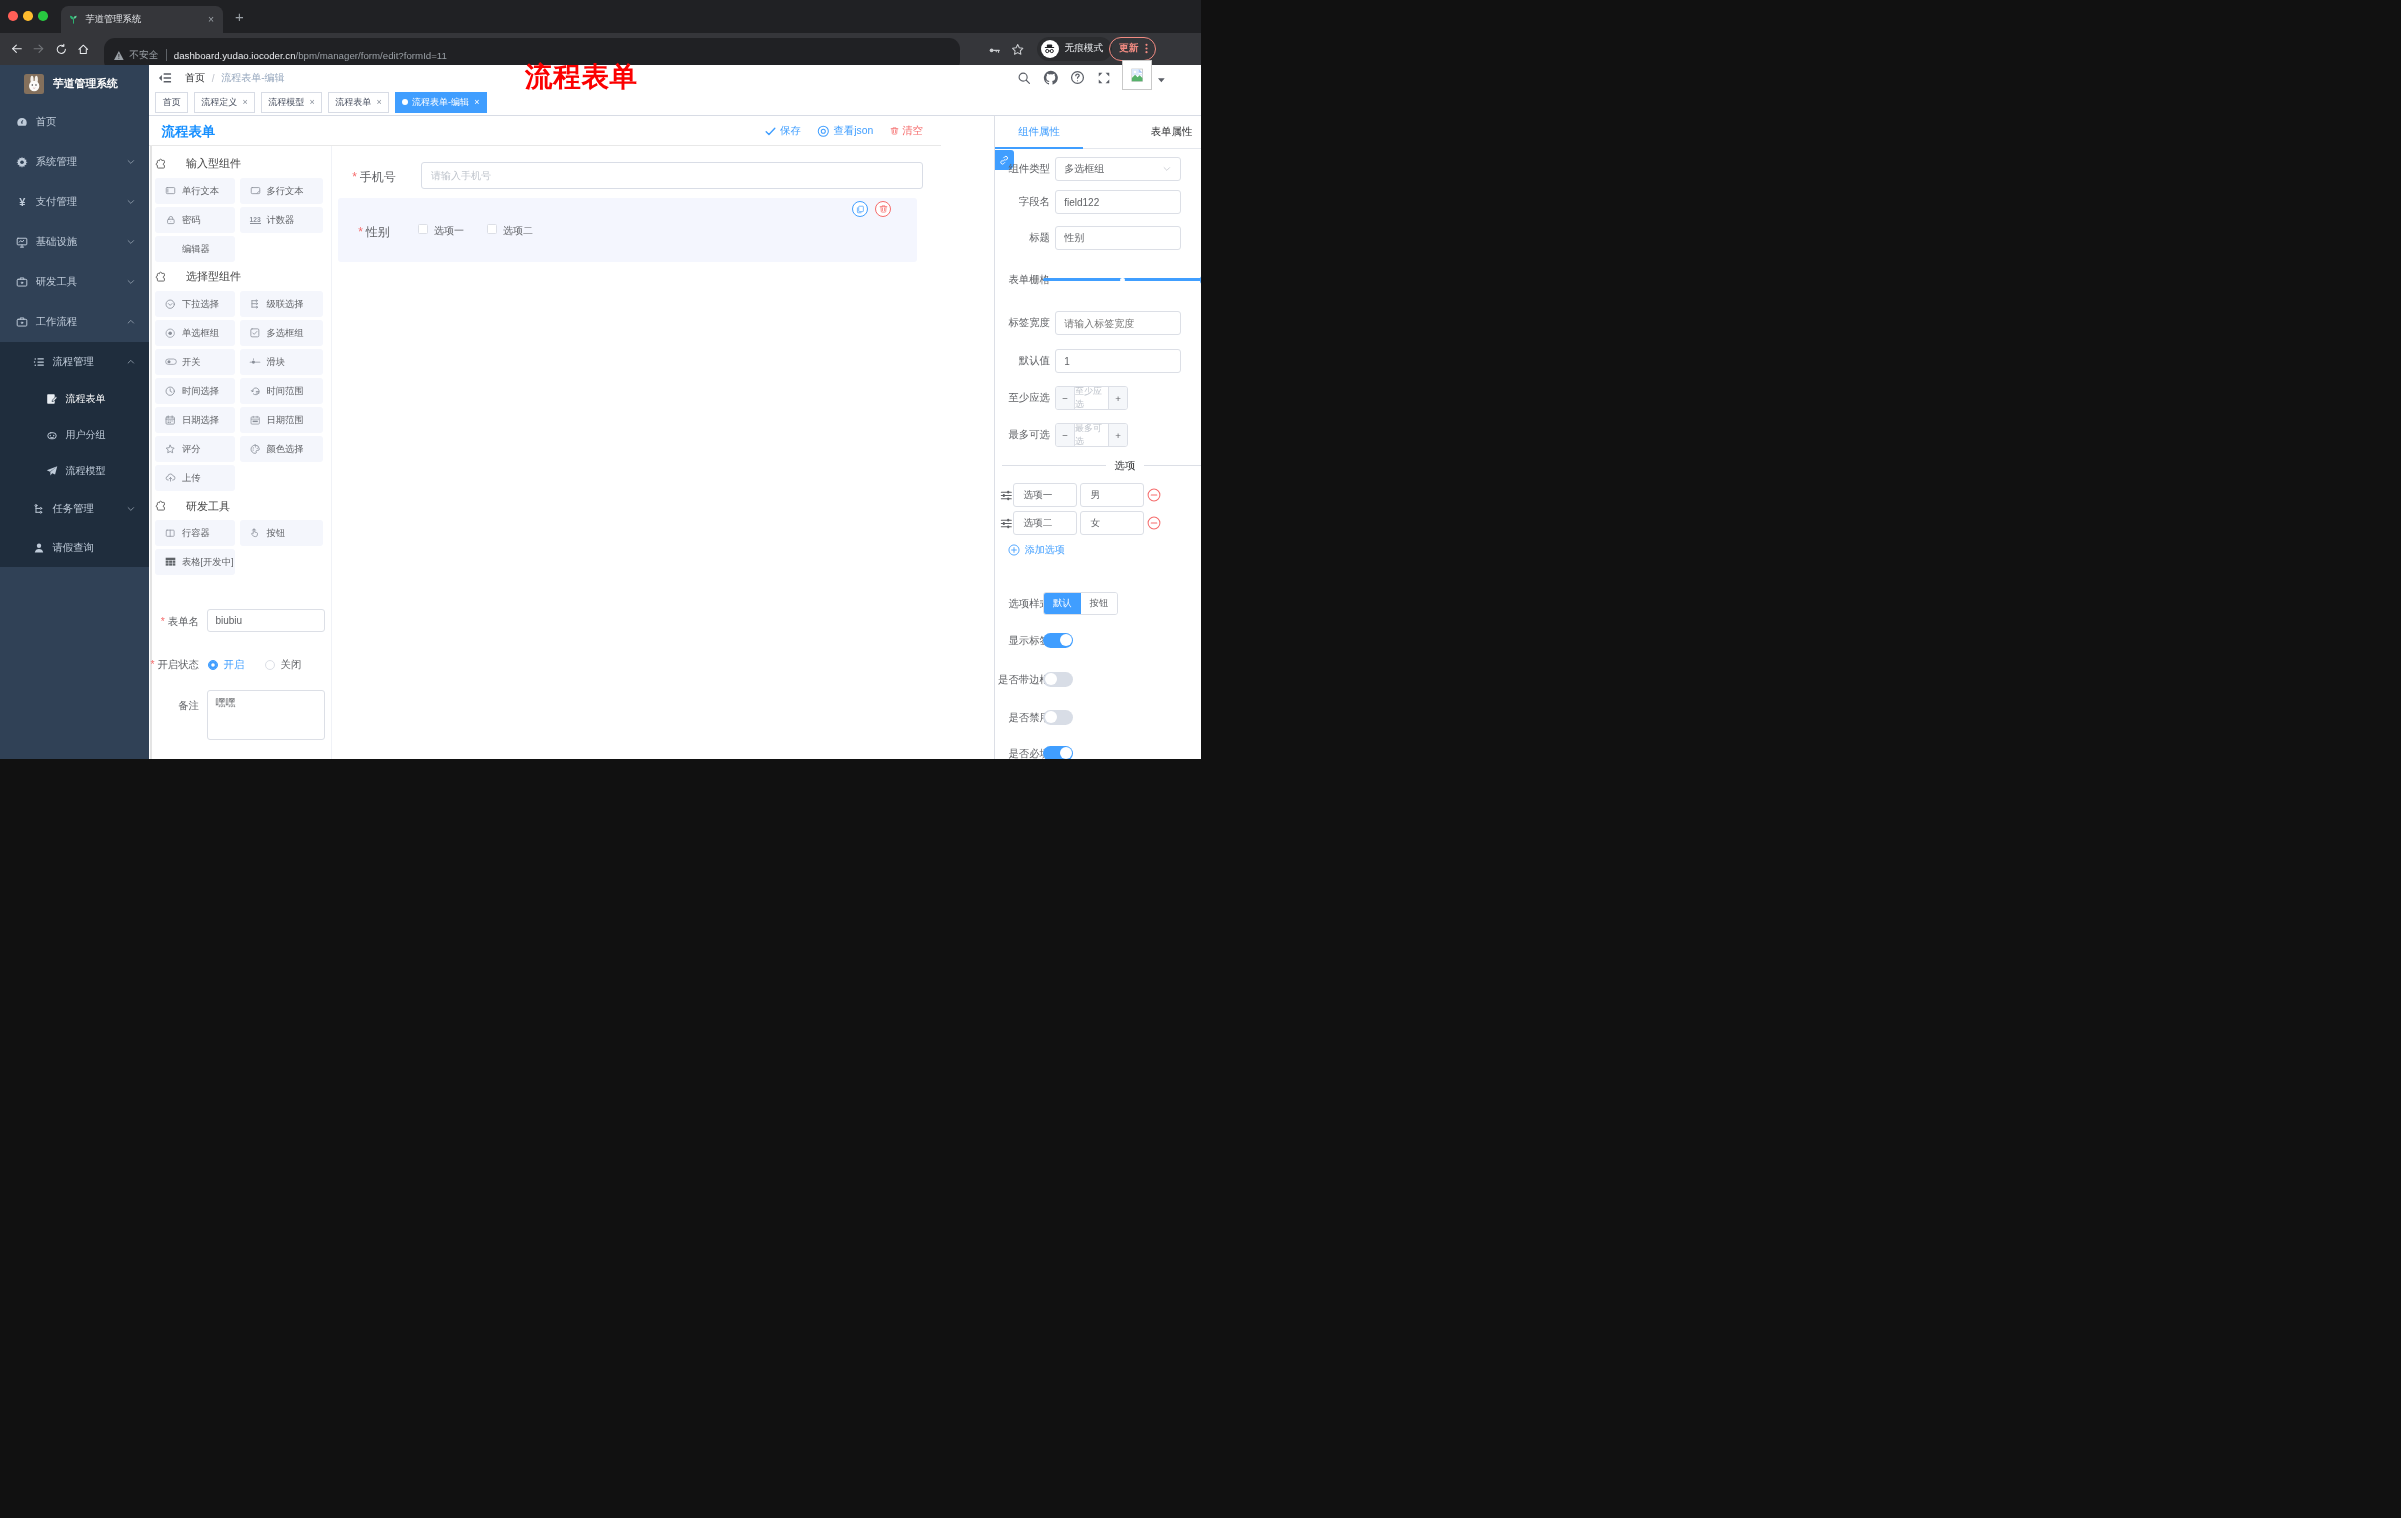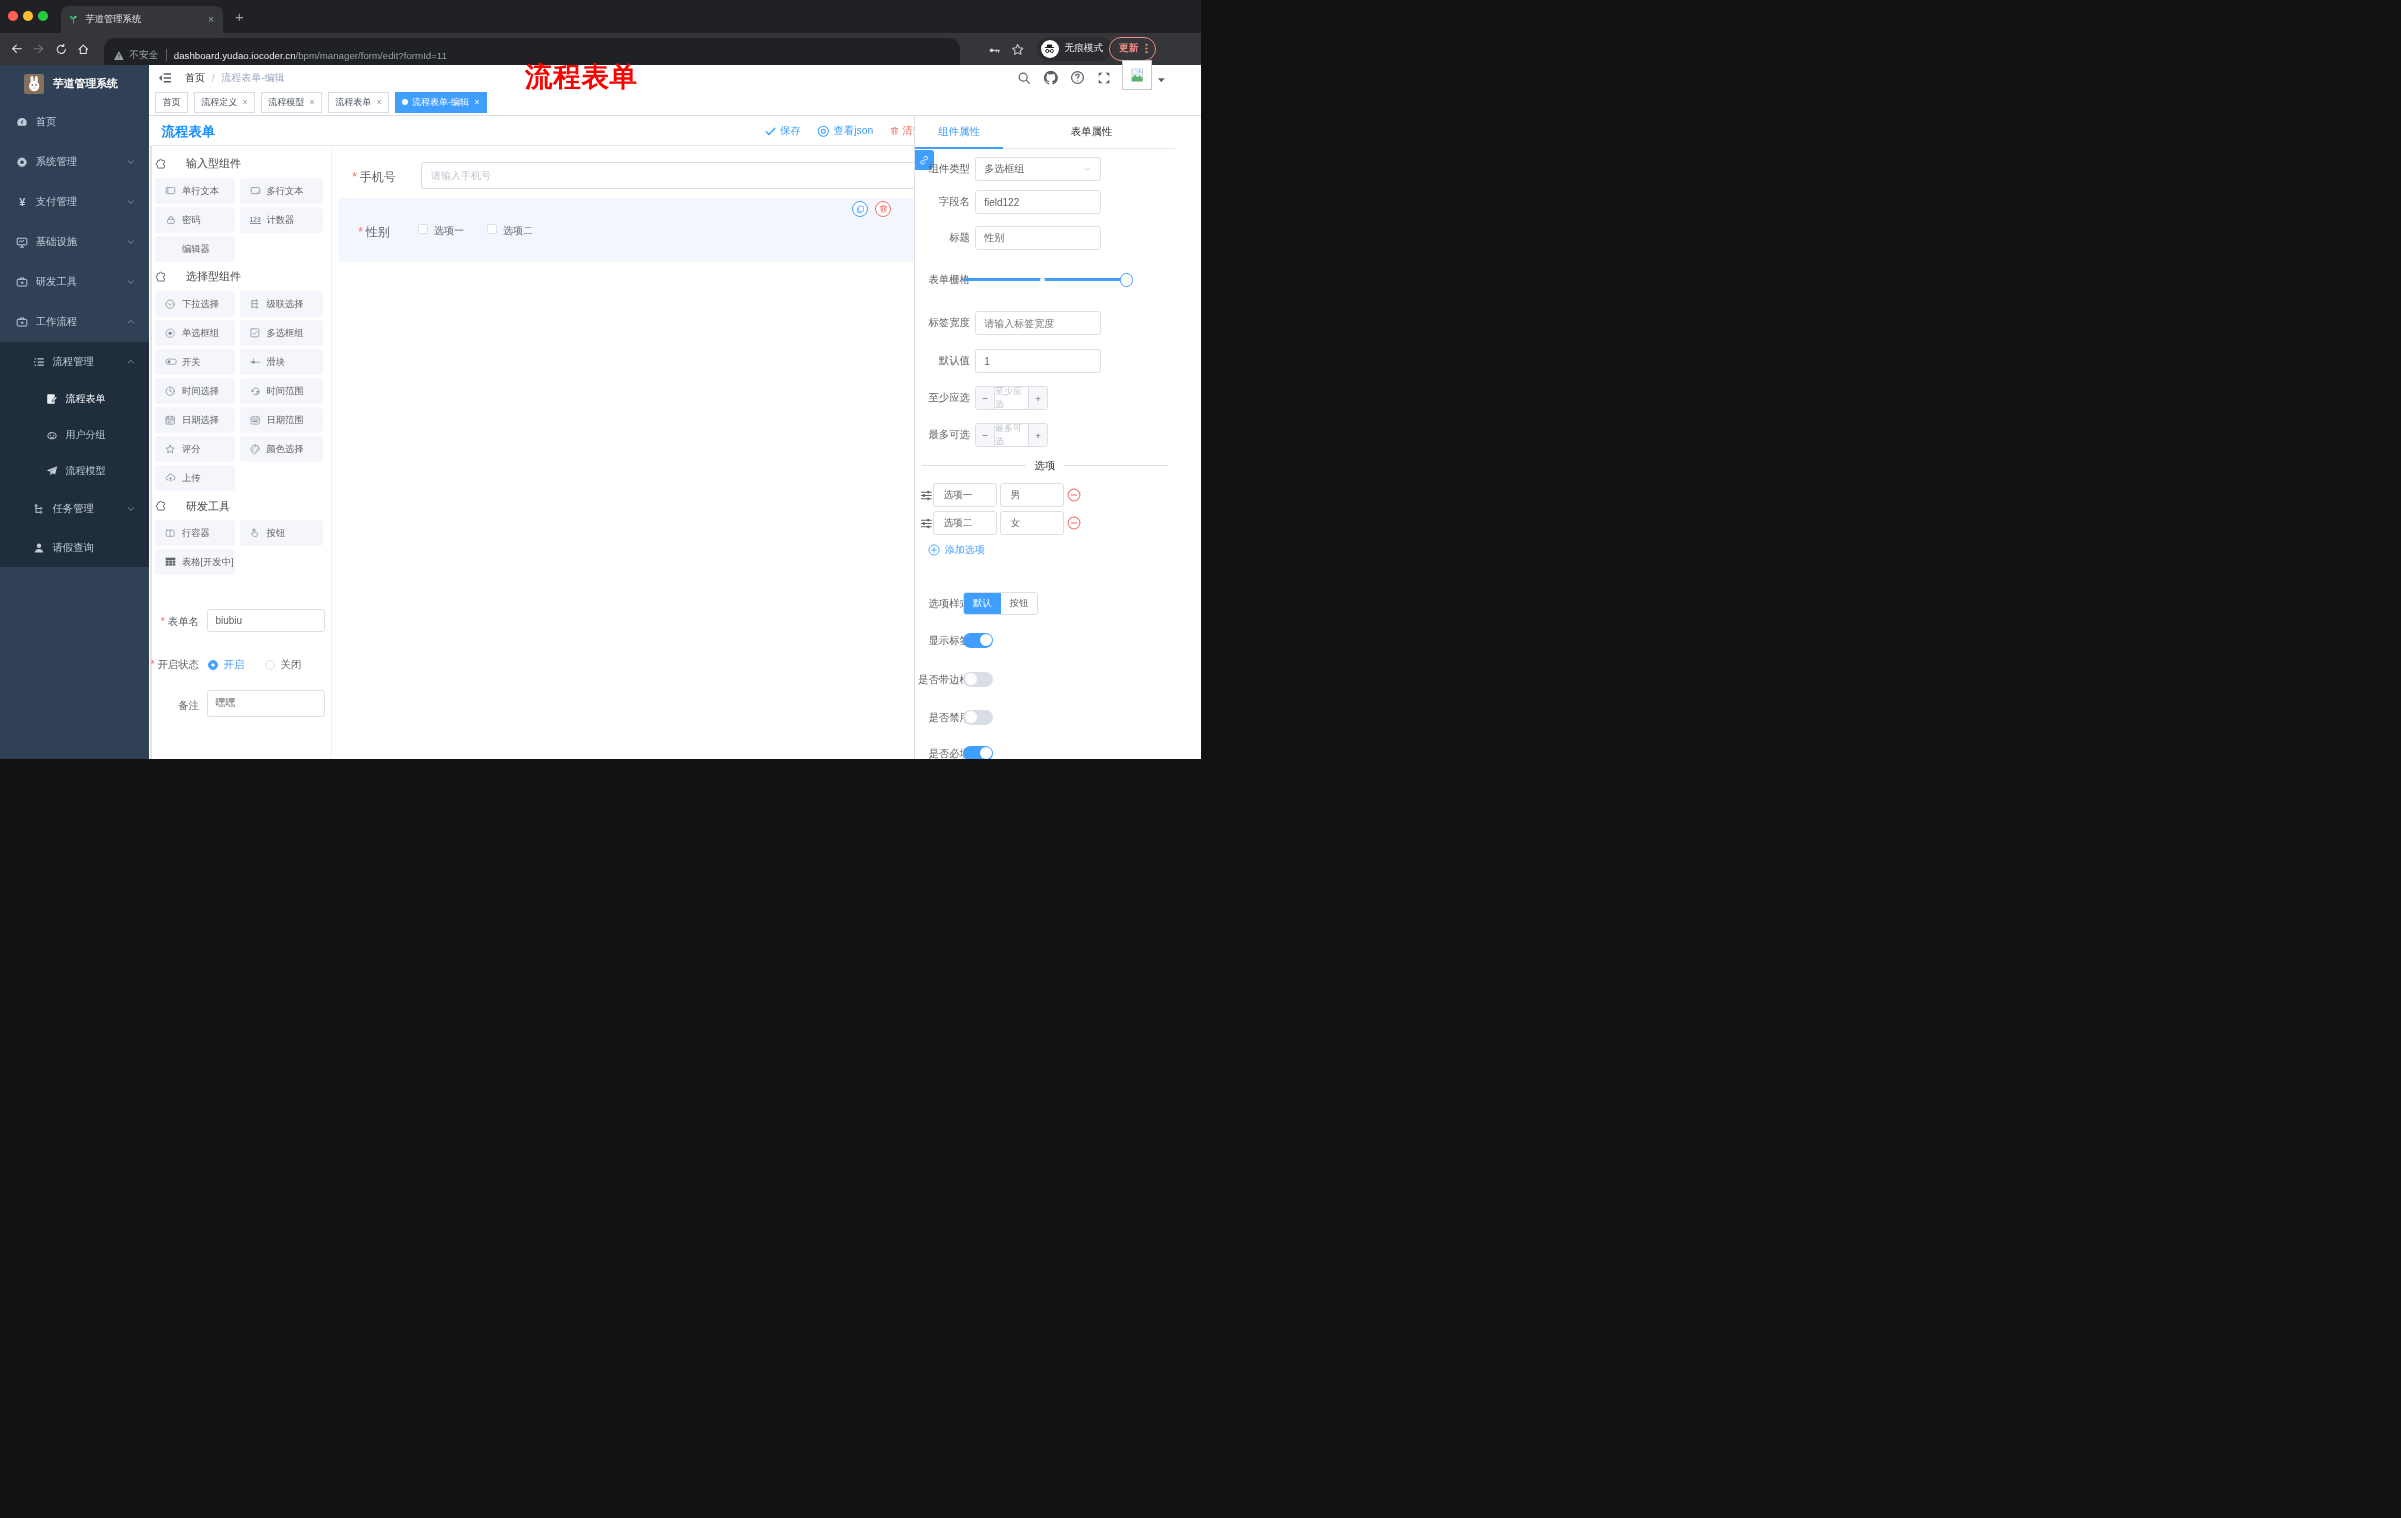--- a/index.html
+++ b/index.html
@@ -106,21 +106,21 @@
   .cinput::placeholder,.minput::placeholder{color:#bfc4cc;}
   .selblock{position:absolute;left:338px;top:198px;width:579px;height:64px;background:#f4f6fe;border-radius:3px;}
   .roundbtn{position:absolute;width:16.3px;height:16.3px;border-radius:50%;background:#fff;display:flex;align-items:center;
             justify-content:center;box-sizing:border-box;cursor:pointer;}
   .roundbtn.copy{border:0.7px solid #409eff;}
   .roundbtn.del{border:0.7px solid #f56c6c;color:#f56c6c;}
   .cb{width:10.4px;height:10.4px;border:0.7px solid #dcdfe6;border-radius:1.5px;background:#fff;box-sizing:border-box;}
   .cbl{font-size:10px;color:#606266;}
 
   
-  .rpanel{position:absolute;left:914px;top:116px;width:256px;height:643px;border-left:0.7px solid #dcdfe6;box-sizing:border-box;background:#fff;}
+  .rpanel{position:absolute;left:994px;top:116px;width:256px;height:643px;border-left:0.7px solid #dcdfe6;box-sizing:border-box;background:#fff;}
   .rtab{position:absolute;top:0;height:31px;line-height:31px;font-size:10.4px;color:#303133;text-align:center;cursor:pointer;}
   .rtab.on{color:#409eff;}
   .rtab-line{position:absolute;top:31px;left:0;width:88px;height:1.5px;background:#409eff;}
   .rtab-base{position:absolute;top:32px;left:0;width:260px;height:0.7px;background:#e4e7ed;}
   .linkbtn{position:absolute;left:0;top:34px;width:18.6px;height:20px;background:#409eff;border-radius:0 3px 6px 0;
            display:flex;align-items:center;justify-content:center;cursor:pointer;}
   .prow{position:absolute;left:0;width:260px;height:24px;}
   .plabel{position:absolute;left:0;top:0;width:55px;height:24px;line-height:24px;font-size:10.4px;color:#606266;text-align:right;}
   .pfield{position:absolute;left:60px;top:0;width:126px;height:24px;border:0.7px solid #dcdfe6;border-radius:3px;
           box-sizing:border-box;font-size:10px;color:#606266;display:flex;align-items:center;padding:0 8.2px;background:#fff;}
@@ -778,21 +778,21 @@
   <span class="mlabel req" style="left:119px;top:658px;width:80px">开启状态</span>
   <span class="radio sel" style="left:208px;top:658px">
     <span class="rdot"></span>
     <span>开启</span>
   </span>
   <span class="radio" style="left:265px;top:658px">
     <span class="rdot"></span>
     <span>关闭</span>
   </span>
   <span class="mlabel" style="left:140px;top:699px;width:59px">备注</span>
-  <textarea class="mta" style="left: 207px; top: 690px; width: 118px; height: 27px;">嘿嘿</textarea>
+  <textarea class="mta" style="left: 207px; top: 690px; width: 118px; height: 50px;">嘿嘿</textarea>
 
   <span class="c-label req" style="left:337px;top:169px">手机号</span>
   <input class="cinput" style="left: 421px; top: 162px; width: 502px; height: 27px;" placeholder="请输入手机号">
 
   <div class="selblock"></div>
   <span class="roundbtn copy" style="left:852px;top:201px">
       <span>
         <svg width="8.2" height="9" viewBox="0 0 14 14" fill="none" stroke="#409eff" stroke-width="1.2">
           <rect x="4.6" y="1.4" width="8" height="9.2" rx="1"></rect>
           <path d="M9.4 12.6H3.4a1 1 0 0 1-1-1V3.4"></path>

